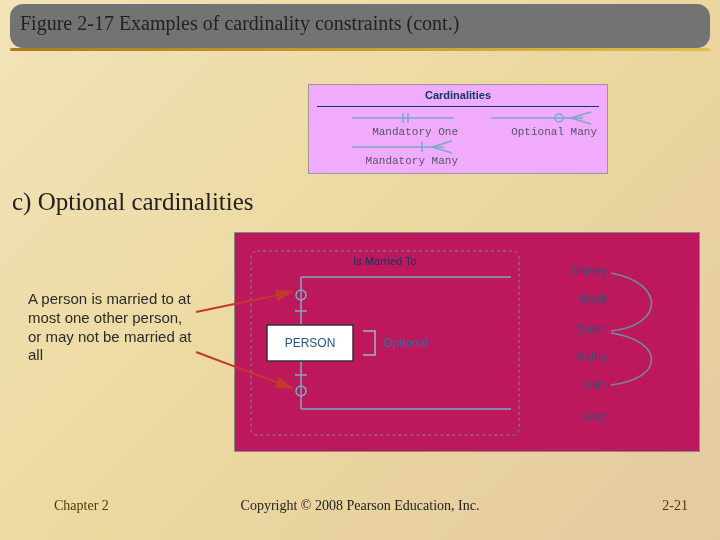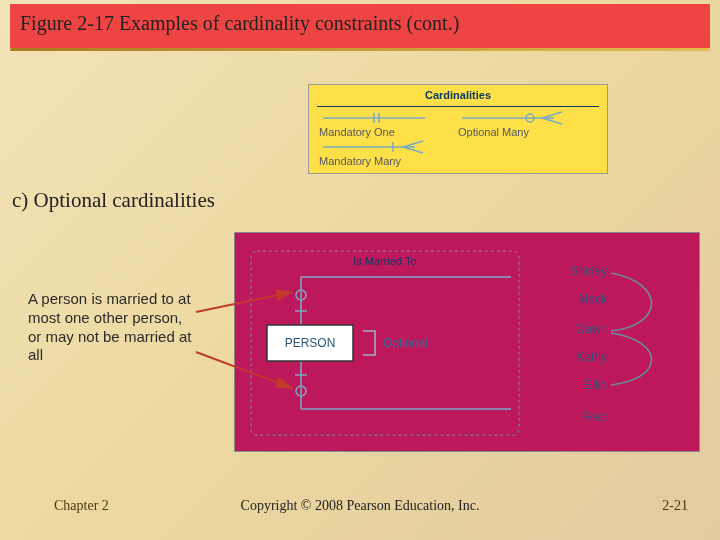--- a/index.html
+++ b/index.html
@@ -9,48 +9,48 @@
     font-family: Georgia, 'Times New Roman', serif;
     position: relative; overflow: hidden;
   }
   .slide-bg {
     position: absolute; inset: 0;
     background: linear-gradient(135deg, #f2e3b8 0%, #ecd89f 50%, #e4caa0 100%);
   }
   .title-box {
     position: absolute; left: 10px; top: 4px;
     width: 700px; height: 44px;
-    background: #ef4444;
+    background: #737373;
     padding: 8px 10px;
-    font-size: 20px; color: #222;
+    font-size: 20px; color: #222; border-radius: 13px;
   }
   .title-underline {
     position: absolute; left: 10px; top: 48px; width: 700px; height: 3px;
     background: linear-gradient(to right, #aa7c1d, #e3bd4c);
     border-radius: 2px;
   }
   .cardinalities-box {
     position: absolute; left: 308px; top: 84px; width: 300px; height: 90px;
-    background: #fde047; border: 1px solid #999;
+    background: #f0abfc; border: 1px solid #999;
     font-family: 'Century Gothic', Arial, sans-serif;
     font-size: 11px; color: #0a3a62;
     display: flex; flex-direction: column;
   }
   .card-title {
     text-align: center; padding: 4px 0 5px; font-weight: bold;
     border-bottom: 1px solid #0a3a62; margin: 0 8px;
   }
   .card-grid {
     flex: 1; display: grid; grid-template-columns: 1fr 1fr;
     padding: 4px 10px;
   }
-  .card-cell { display: flex; flex-direction: column; align-items: flex-start; gap: 1px; color:#556;}
+  .card-cell { display: flex; flex-direction: column; align-items: flex-end; gap: 1px; color:#556;font-family:Liberation Mono, monospace;}
   .subtitle-opt {
     position: absolute; left: 12px; top: 188px;
-    font-size: 21px; color: #222;
+    font-size: 25px; color: #222;
   }
   .diagram-box {
     position: absolute; left: 234px; top: 232px; width: 466px; height: 220px;
     background: #be185d; border: 1px solid #888;
   }
   .explain {
     position: absolute; left: 28px; top: 290px; width: 170px;
     font-family: Tahoma, Verdana, Arial, sans-serif;
     font-size: 15px; color: #2b2b2b; line-height: 1.25;
   }

